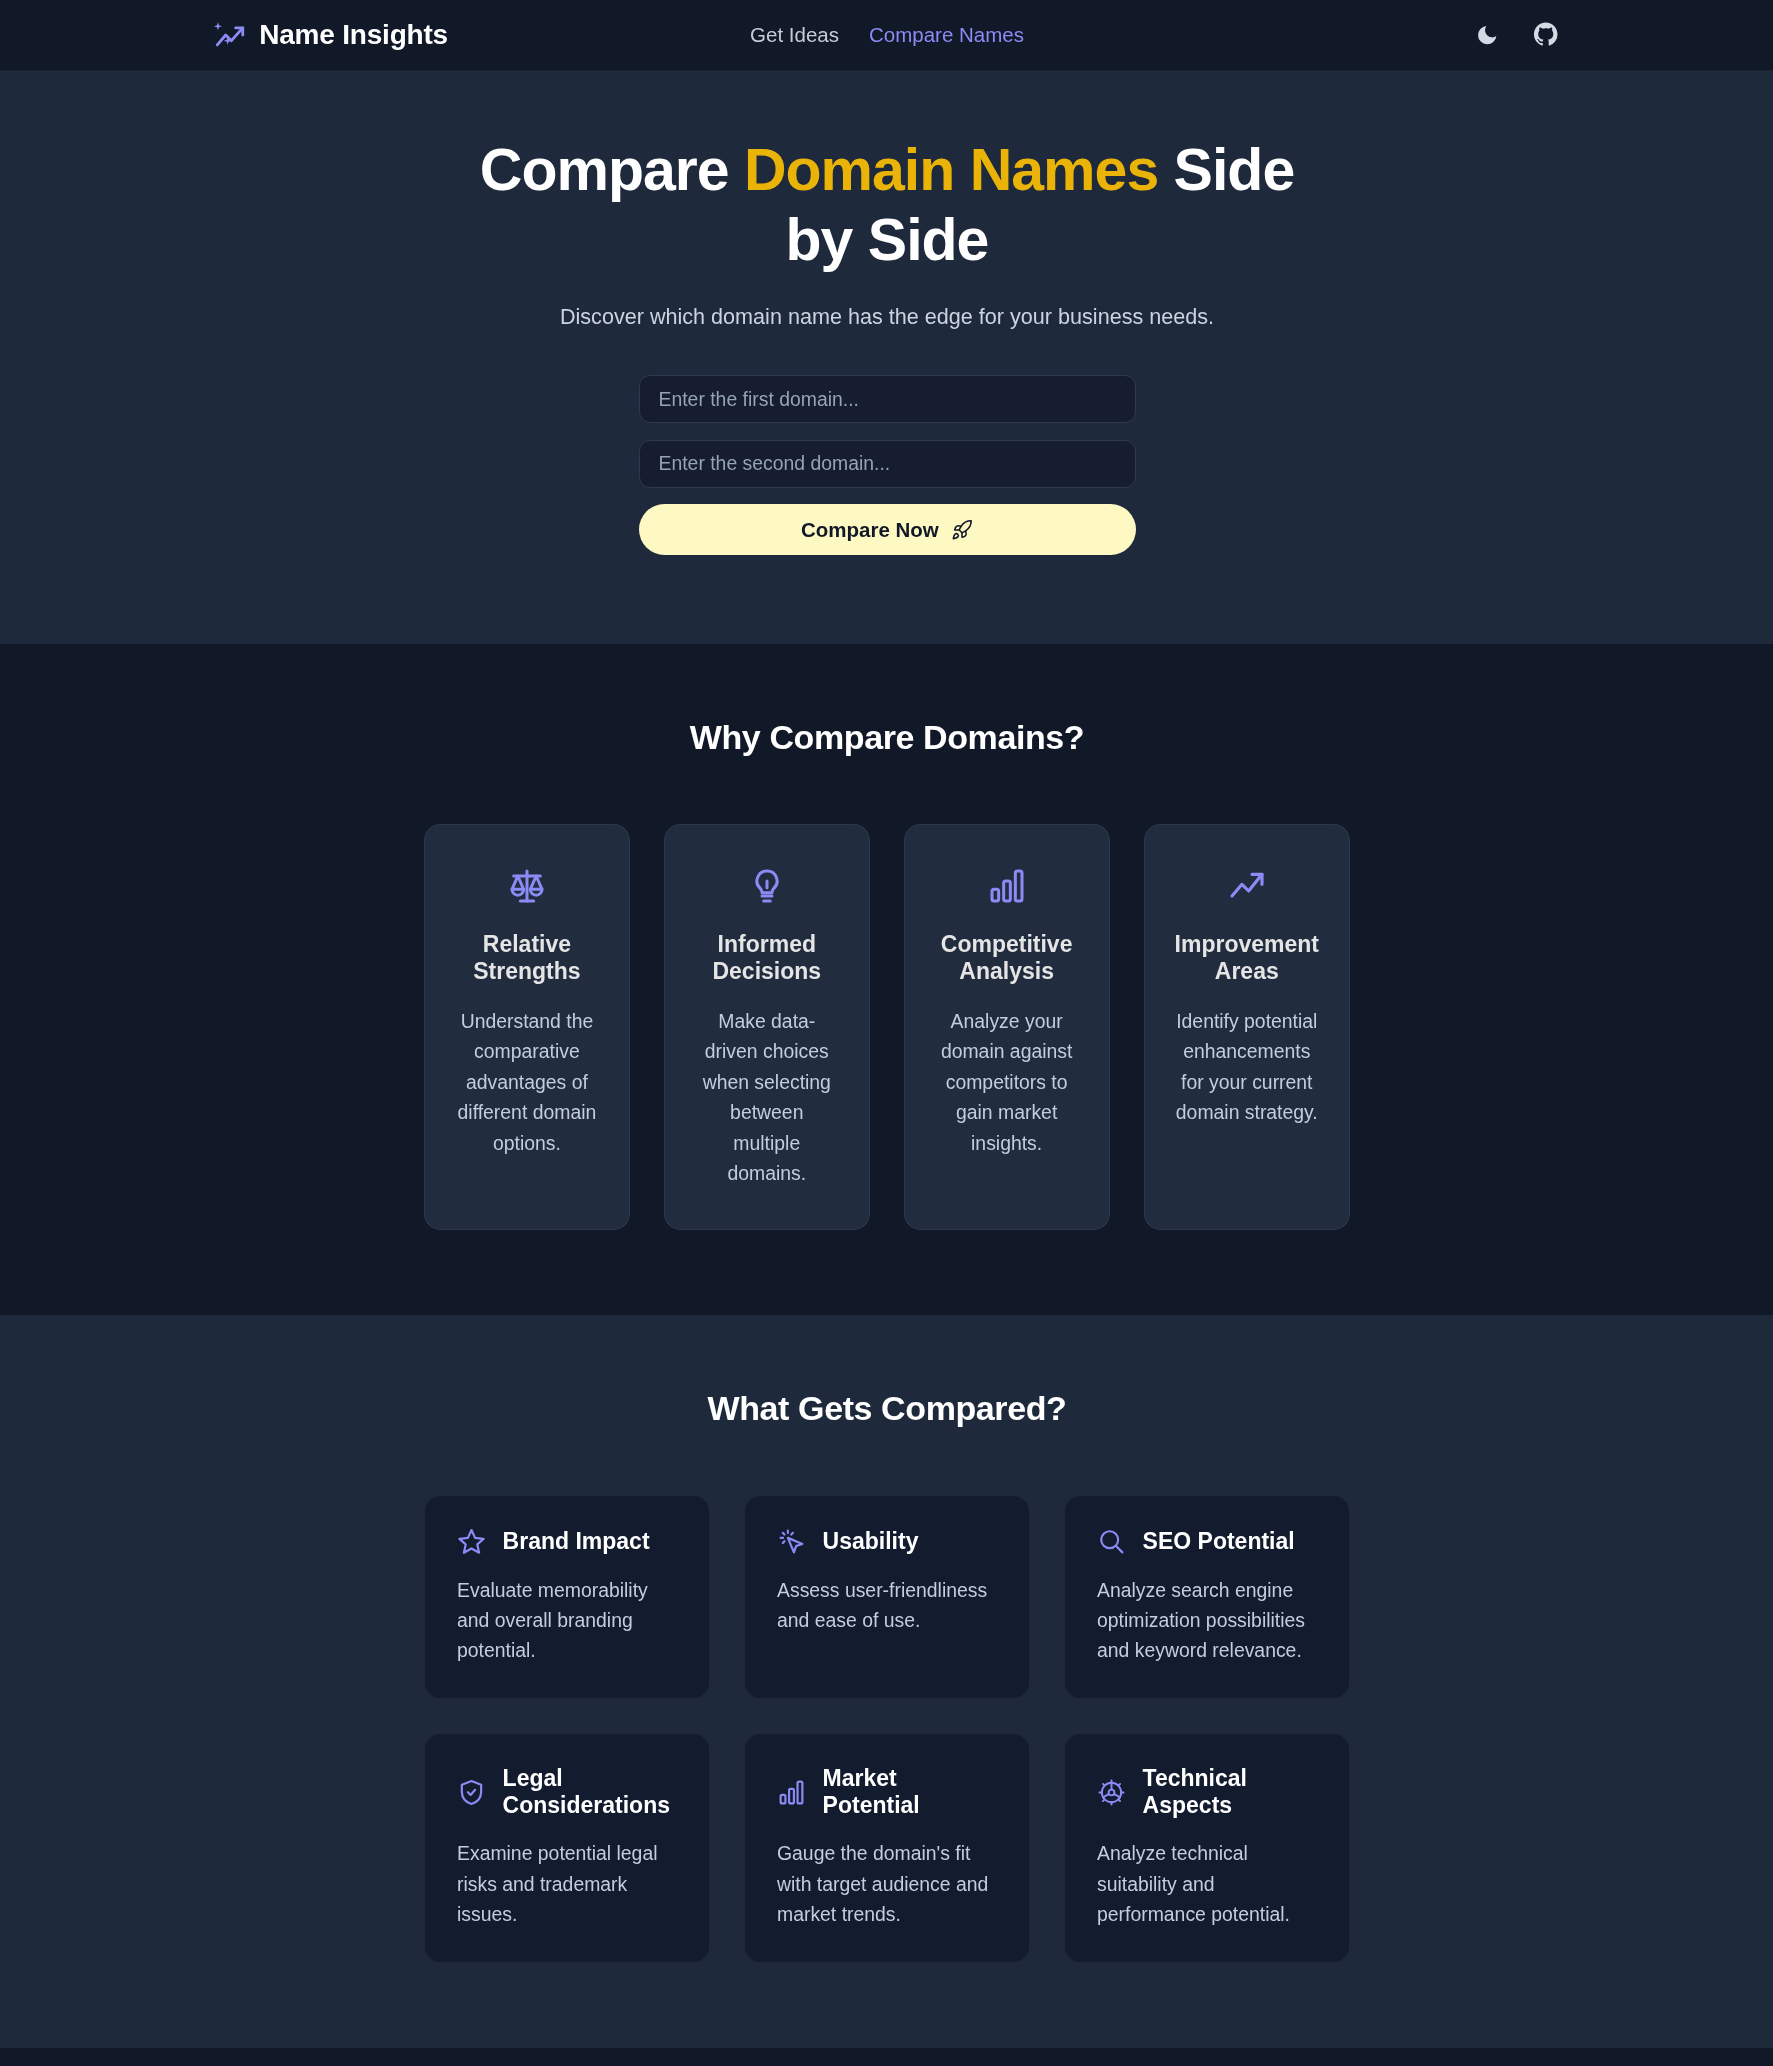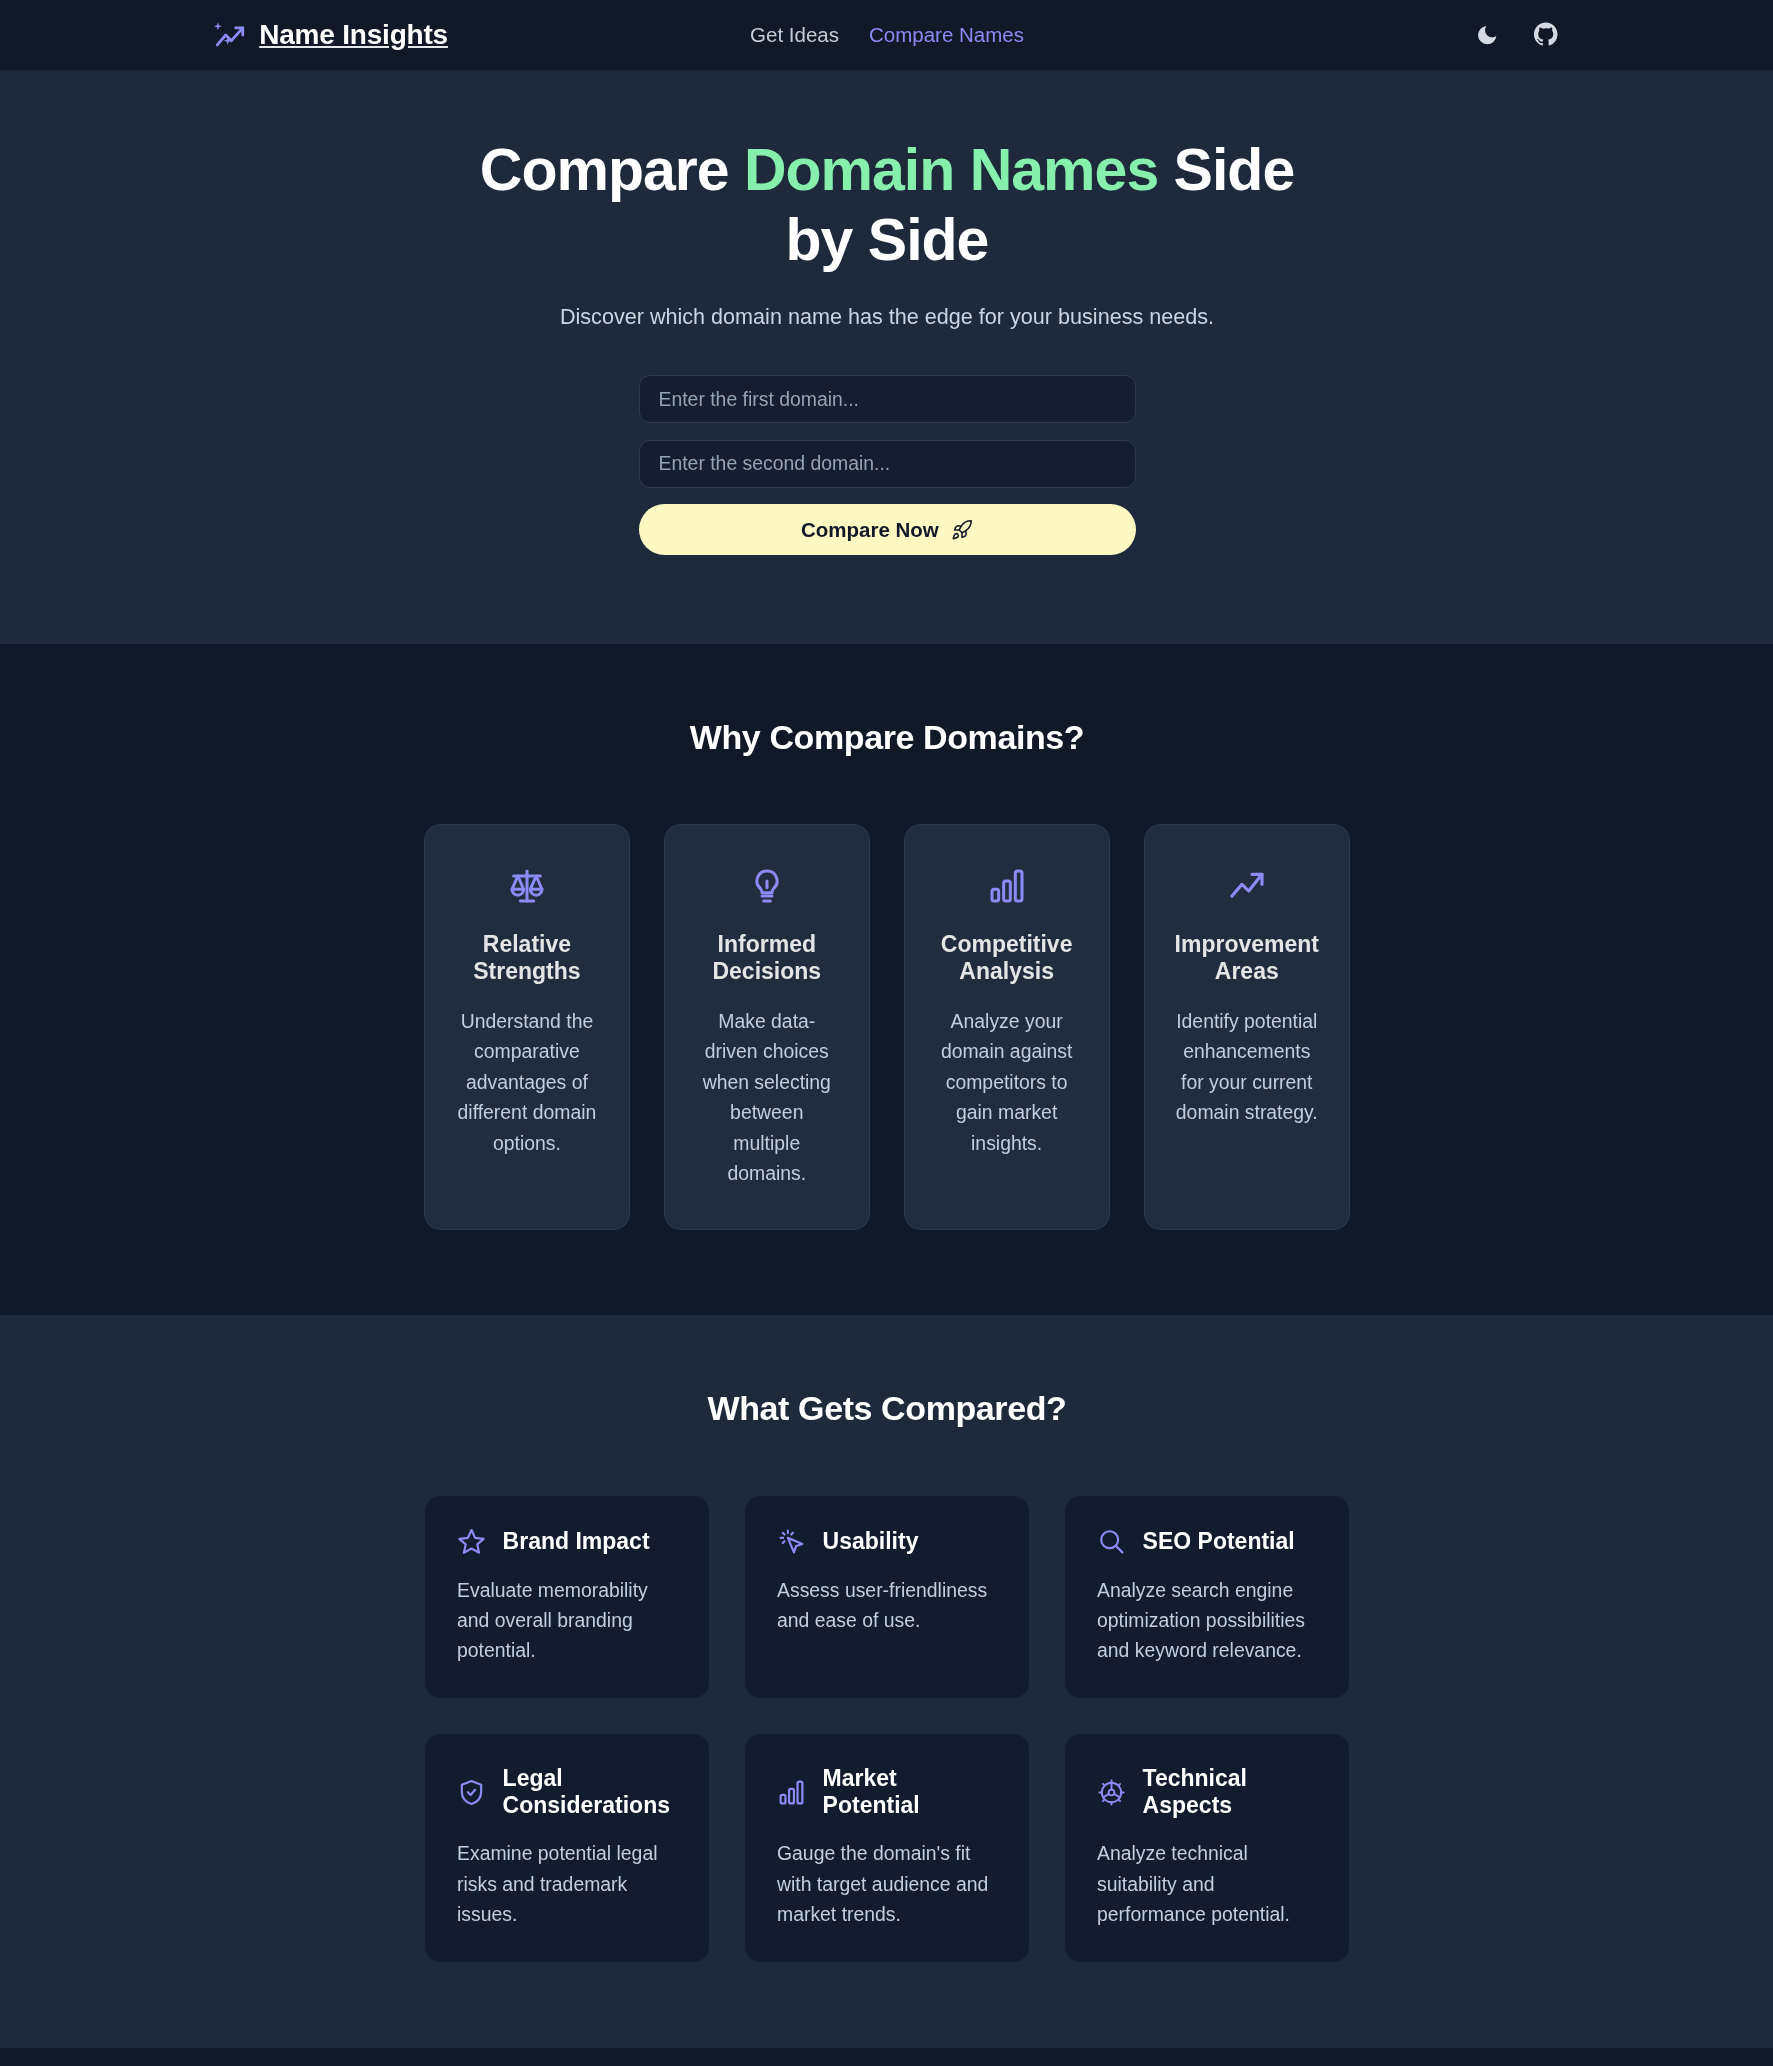--- a/index.html
+++ b/index.html
@@ -15,21 +15,20 @@
 
   
   .navbar {
     height: 71px;
     background: #111827;
     display: flex;
     align-items: center;
     padding: 0 0;
     position: relative;
     border-bottom: 0.6px solid rgba(148,163,184,0.07);
-    text-decoration: underline;
   }
   .nav-inner {
     width: 100%;
     max-width: 1774px;
     margin: 0 auto;
     display: flex;
     align-items: center;
     padding: 0 213px;
   }
   .brand {
@@ -87,21 +86,21 @@
   }
   .hero h1 {
     margin: 0 auto;
     max-width: 865px;
     font-size: 59px;
     line-height: 1.18;
     font-weight: 700;
     color: #ffffff;
     letter-spacing: -1px;
   }
-  .hero h1 .accent { color: #86efac; }
+  .hero h1 .accent { color: #eab308; }
   .hero-sub {
     margin: 29px auto 0;
     font-size: 21.6px;
     color: #cbd5e1;
     font-weight: 400;
   }
 
   .hero-form {
     margin: 45px auto 0;
     width: 497px;

